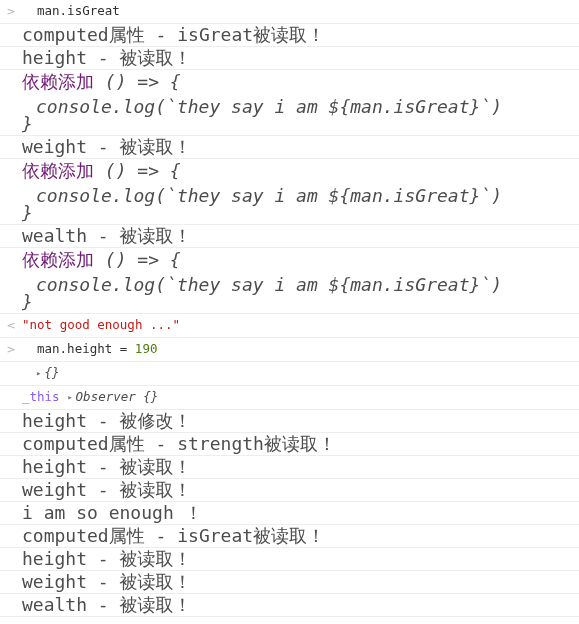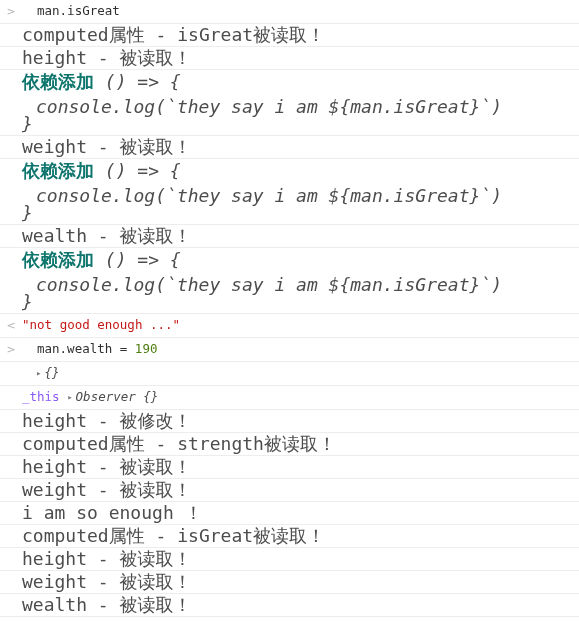--- a/index.html
+++ b/index.html
@@ -82,22 +82,21 @@
 
   
   .fnblock {
     font-style: italic;
     color: #555555;
     font-size: 12.5px;
     line-height: 17px;
   }
   .fnlabel {
     font-style: normal;
-    color: #0f766e;
-    font-weight: bold;
+    color: #701a75;
   }
   .fnline2 { padding-left: 14px; display: block; margin-top: 8px; }
 
   
   .objrow .content {
     color: #4d4d4d;
     font-size: 12.5px;
   }
   .tri {
     display: inline-block;
@@ -147,21 +146,21 @@
     <div class="row log">
       <div class="gutter"></div>
       <div class="content fnblock"><span class="fnlabel">依赖添加</span><span> () =&gt; {</span><span class="fnline2">console.log(`they say i am ${man.isGreat}`)</span><span style="display: block;">}</span></div>
     </div>
     <div class="row output">
       <div class="gutter">&lt;</div>
       <div class="content"><span class="str">"not good enough ..."</span></div>
     </div>
     <div class="row input">
       <div class="gutter">&gt;</div>
-      <div class="content"><span class="plain">man.wealth</span><span class="op"> </span><span class="op">=</span> <span class="num">190</span></div>
+      <div class="content"><span class="plain">man.height</span><span class="op"> </span><span class="op">=</span> <span class="num">190</span></div>
     </div>
     <div class="row objrow">
       <div class="gutter"></div>
       <div class="content indent1"><span class="tri">▸</span><span class="ital">{}</span></div>
     </div>
     <div class="row objrow">
       <div class="gutter"></div>
       <div class="content"><span class="objname">_this</span> <span class="tri">▸</span><span class="ital">Observer {}</span></div>
     </div>
     <div class="row log">

